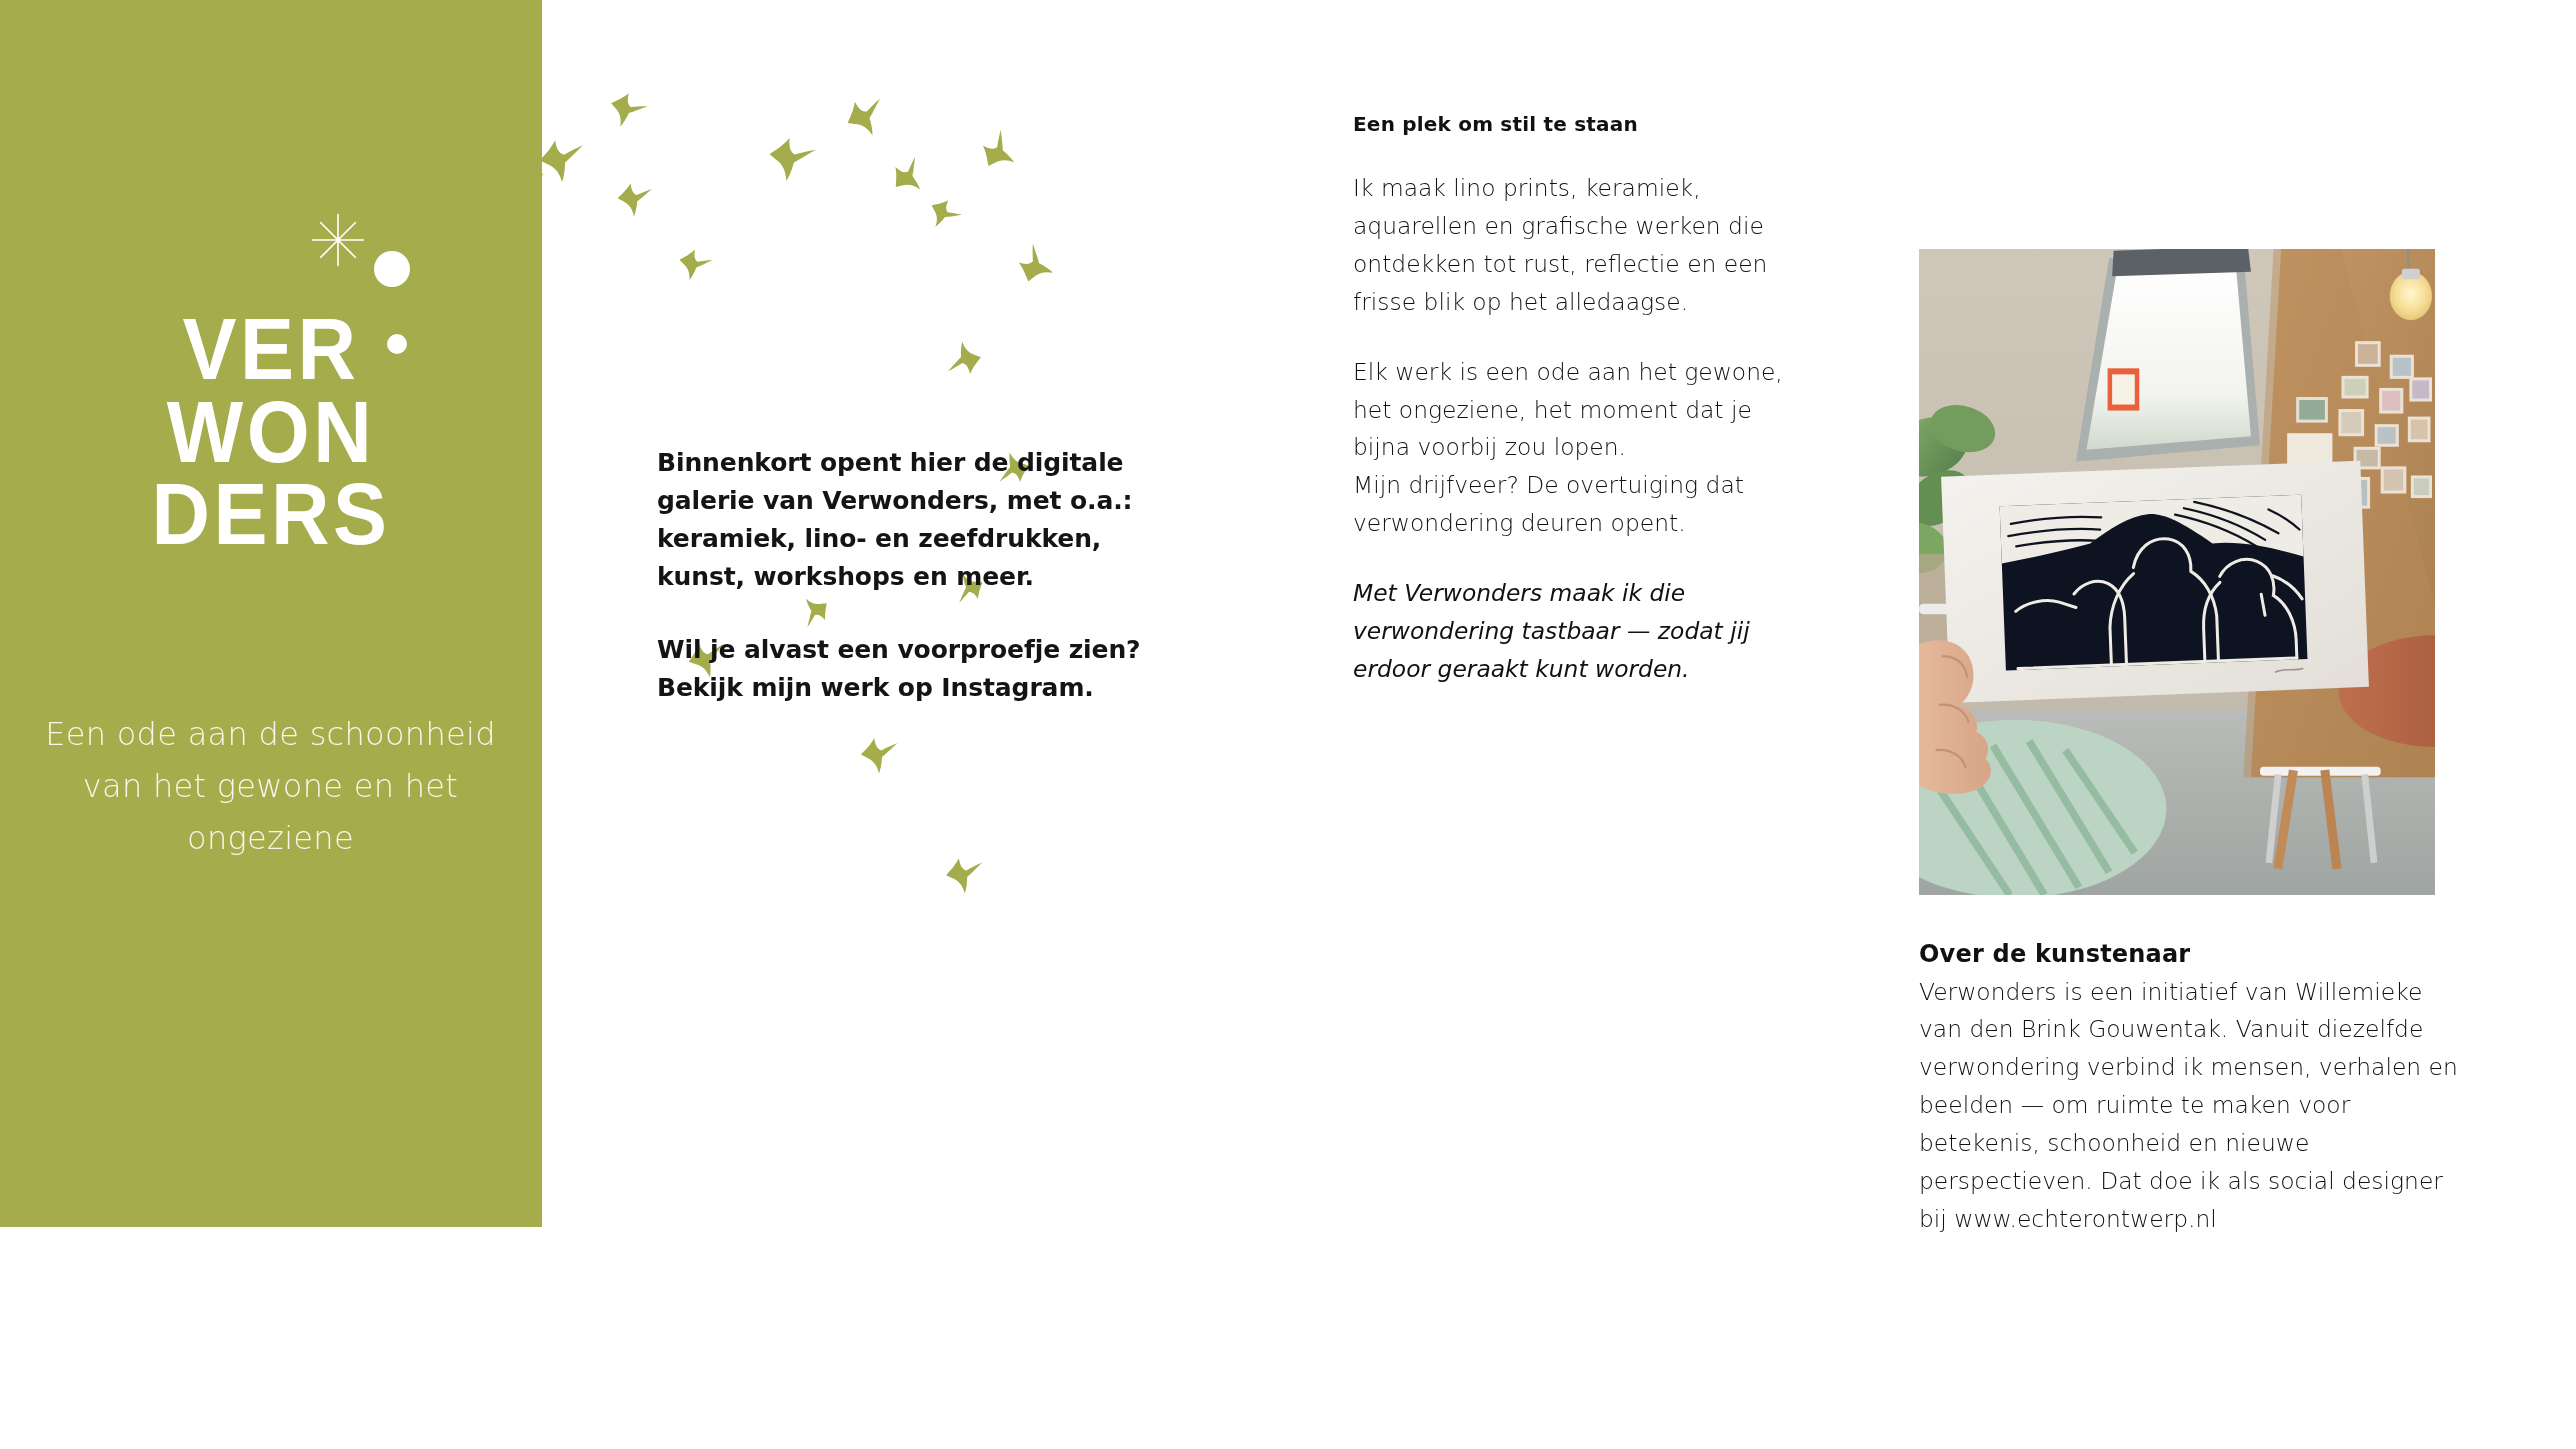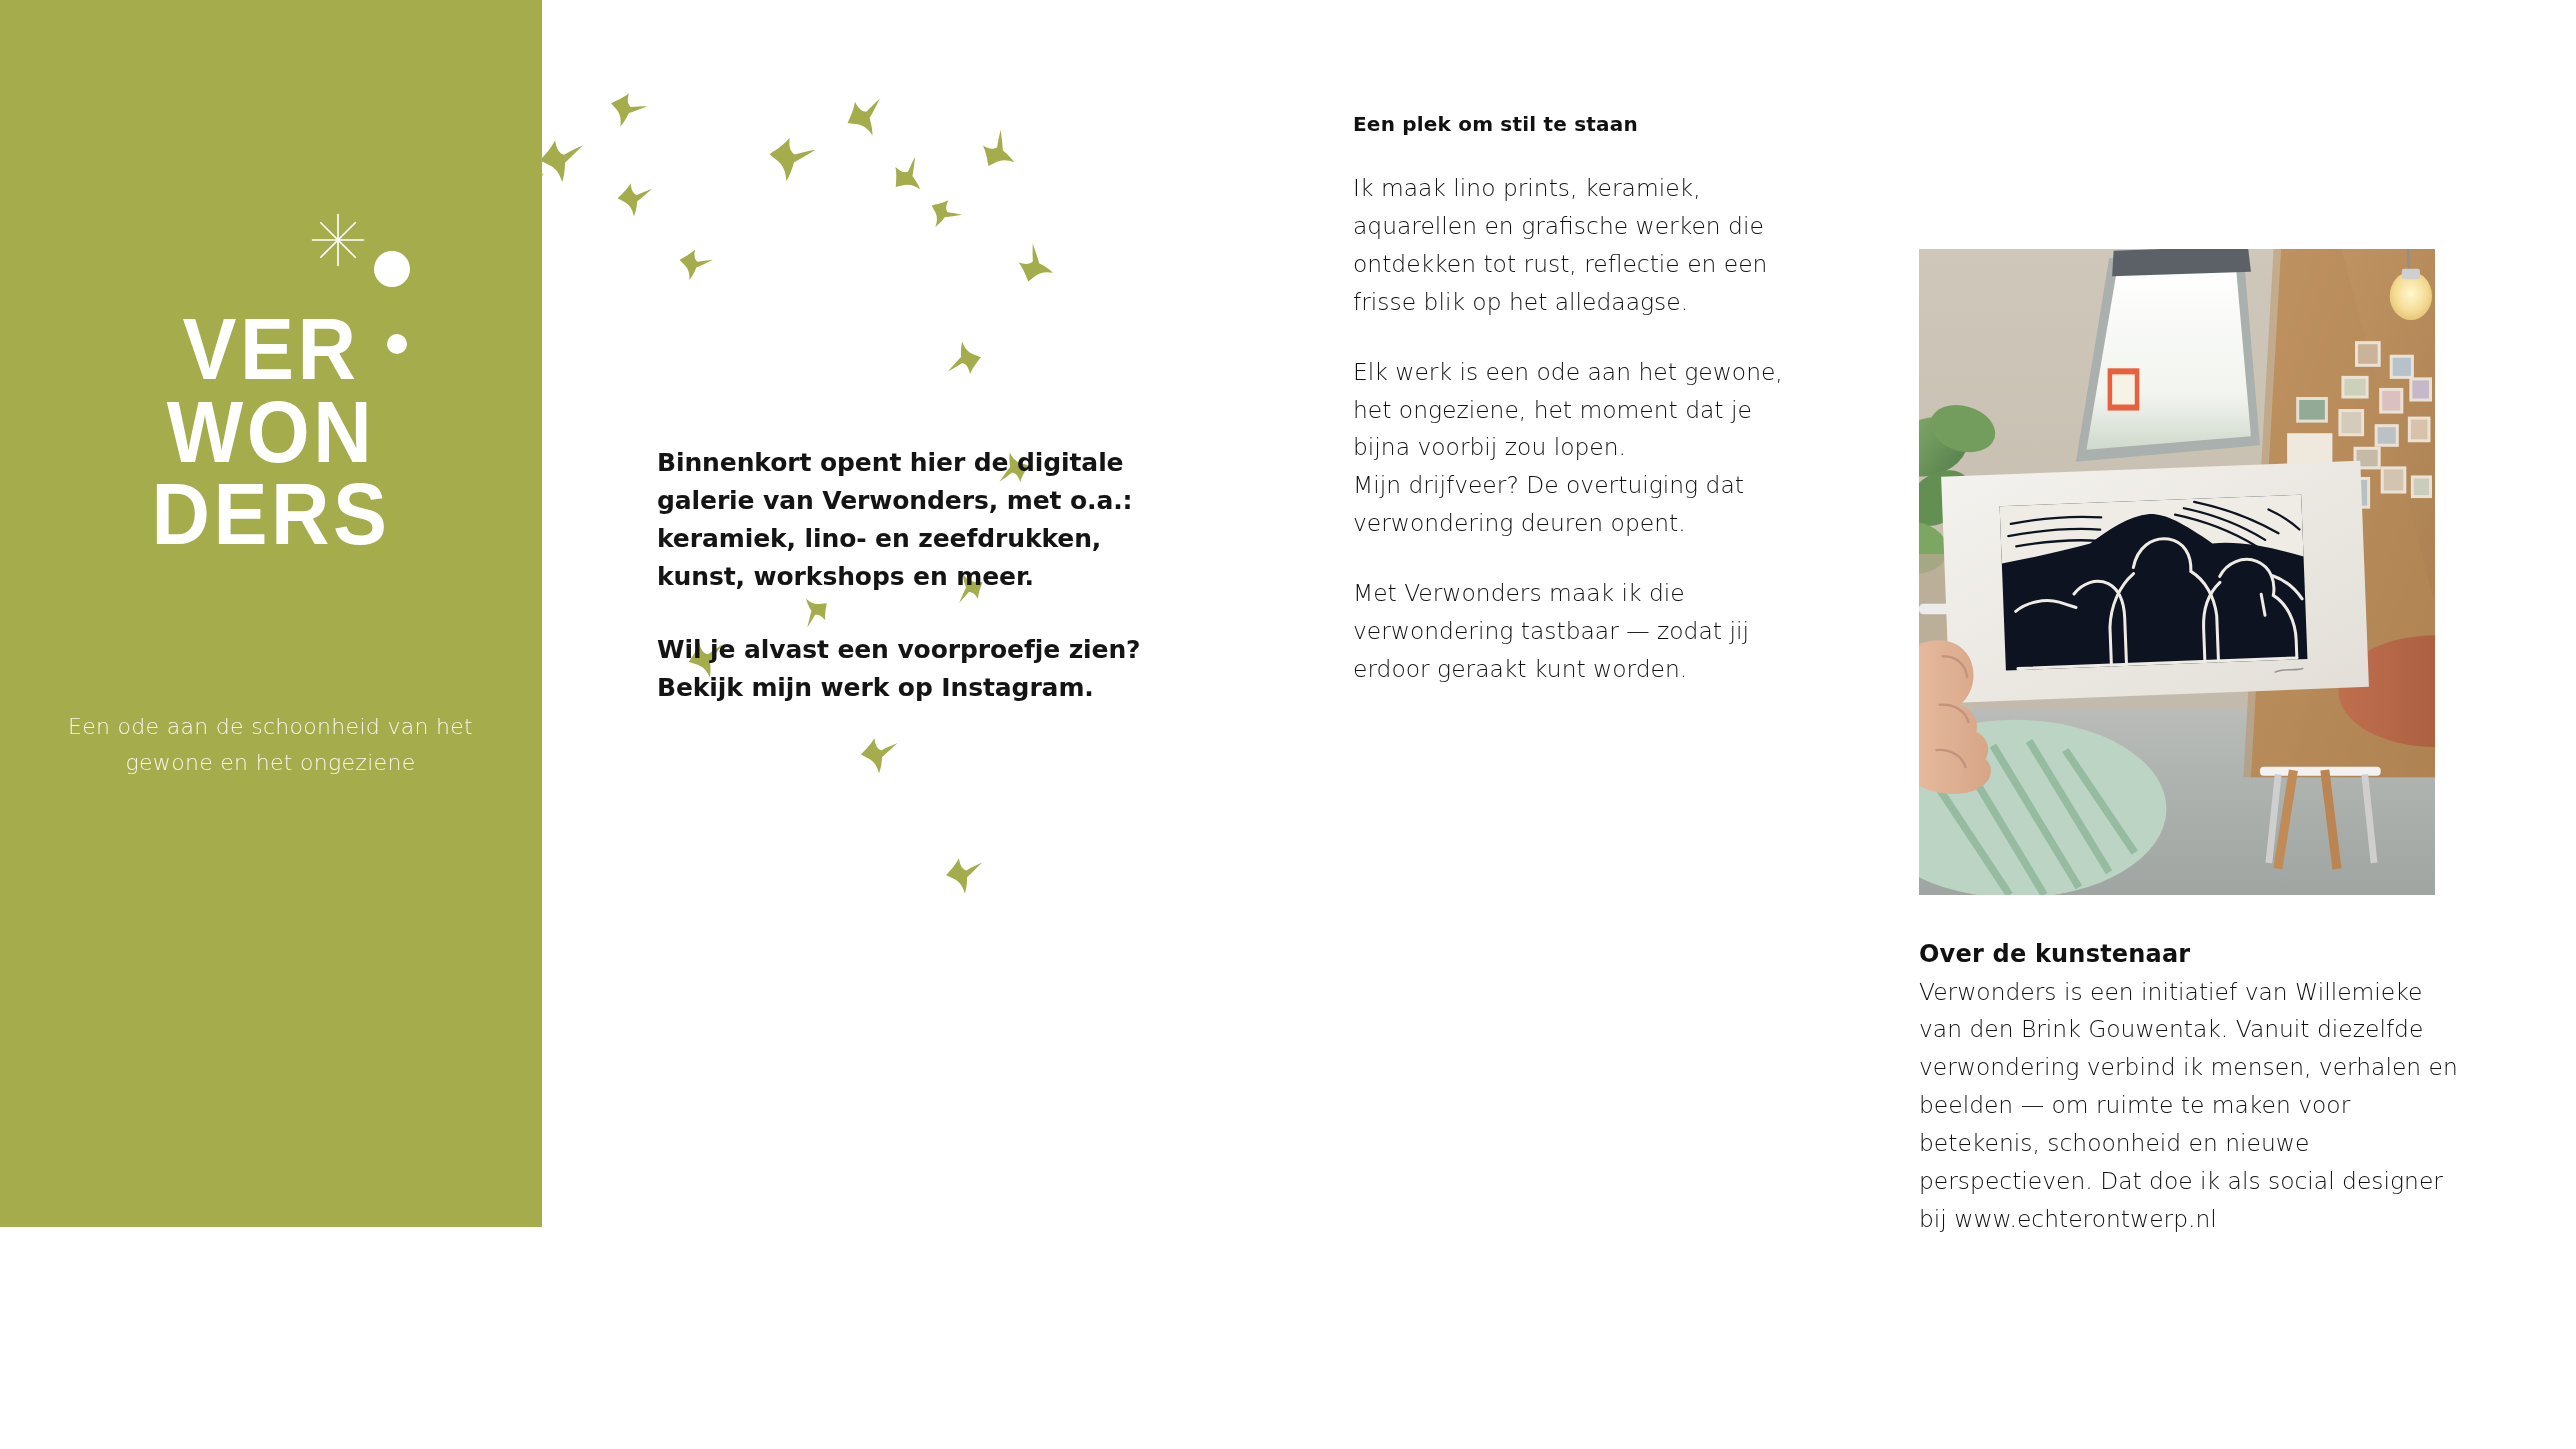--- a/index.html
+++ b/index.html
@@ -71,21 +71,21 @@
   }
   #brand-tagline {
     position: absolute;
     left: 45px;
     top: 709px;
     width: 451px;
     text-align: center;
     color: #F8F6EC;
     font-family: "DejaVu Sans", sans-serif;
     font-weight: 300;
-    font-size: 22px;
+    font-size: 32px;
     line-height: 1.62;
     letter-spacing: 0.3px;
   }
 
   
   #middle-panel {
     position: absolute;
     left: 542px; top: 0;
     width: 808px;
     height: 1117px;
@@ -124,21 +124,21 @@
     line-height: 1.62;
   }
   #story-column h2 {
     margin: 0 0 33px 0;
     font-weight: 700;
     font-size: 20px;
     line-height: 1.3;
     letter-spacing: 0.2px;
   }
   #story-column p { margin: 0 0 32px 0; }
-  #story-column p:last-child { margin-bottom: 15px; }
+  #story-column p:last-child { margin-bottom: 15px; font-style: italic; }
 
   
   #artwork-photo {
     position: absolute;
     left: 1919px;
     top: 249px;
     width: 516px;
     height: 646px;
     overflow: hidden;
     background: #c9c2b4;

